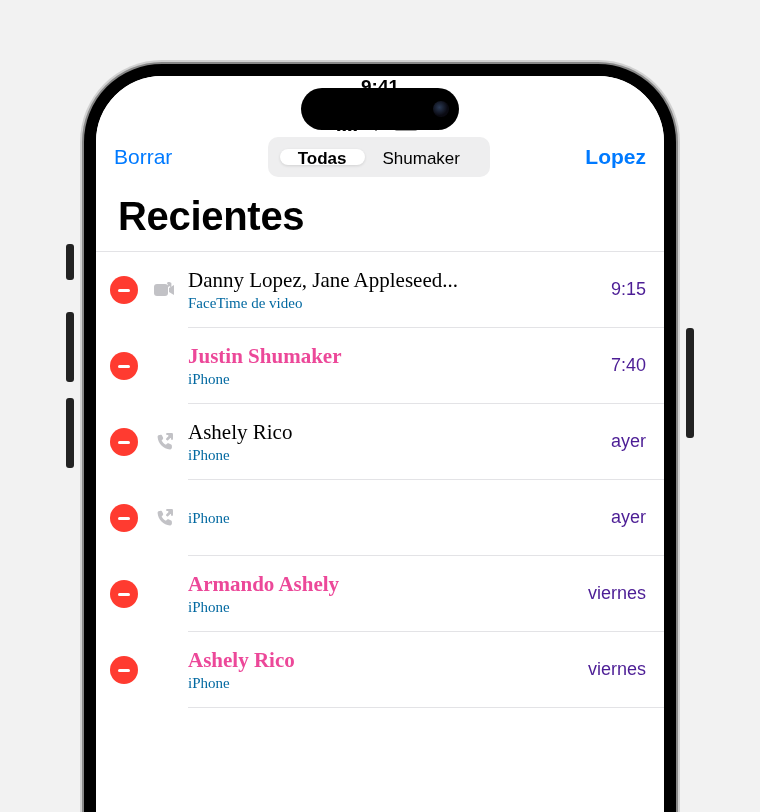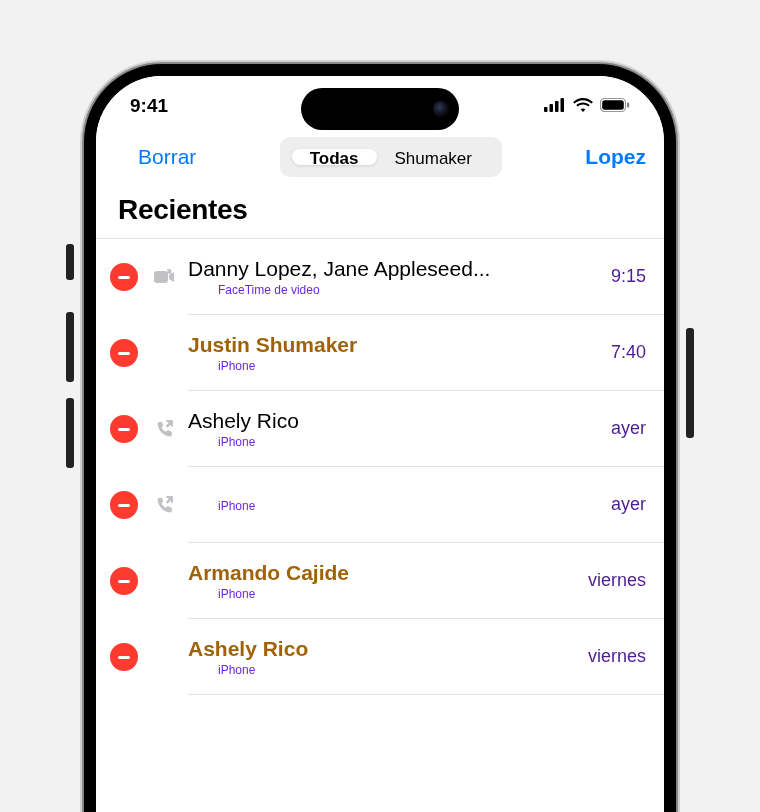--- a/index.html
+++ b/index.html
@@ -61,30 +61,30 @@
     }
 
     .status-bar {
       height: 60px;
       display: flex;
       align-items: center;
       justify-content: space-between;
       padding: 0 34px;
       font-size: 19px;
       font-weight: 600;
+      flex-direction: column;
     }
     .status-right { display:flex; align-items:center; gap:7px; }
 
     .nav-bar {
       display: flex;
       align-items: center;
       justify-content: space-between;
       padding: 0 18px 10px 18px;
       height: 52px;
-      margin-left: 24px;
     }
     .nav-link {
       color: #007aff;
       font-size: 21px;
       background: none; border: none;
       font-family: inherit;
       cursor: pointer;
     }
     .nav-link.bold { font-weight: 600; }
 
@@ -105,21 +105,21 @@
       cursor: pointer;
       color: #000;
     }
     .segmented button.active {
       background: #fff;
       font-weight: 600;
       box-shadow: 0 1px 3px rgba(0,0,0,0.12);
     }
 
     .page-title {
-      font-size: 28px;
+      font-size: 40px;
       font-weight: 800;
       padding: 6px 22px 12px 22px;
       letter-spacing: -0.3px;
     }
 
     .list {
       border-top: 1px solid #e3e3e6;
     }
     .row {
       display: flex;
@@ -148,35 +148,34 @@
       width: 12px; height: 3px; background: #fff; border-radius: 2px;
     }
     .call-icon {
       width: 26px;
       display:flex; align-items:center; justify-content:center;
       flex-shrink:0;
       margin-right: 10px;
       color: #b4b4b8;
     }
     .call-icon.spacer { visibility: hidden; }
-    .call-info { flex: 1; min-width: 0; }
+    .call-info { flex: 1; min-width: 0; font-family: Liberation Serif, serif; }
     .call-name {
       font-size: 21px;
       font-weight: 500;
       white-space: nowrap;
       overflow: hidden;
       text-overflow: ellipsis;
       color: #000;
     }
-    .call-name.missed { color: #a16207; font-weight: 600; }
+    .call-name.missed { color: #ec4899; font-weight: 600; }
     .call-sub {
-      font-size: 12px;
-      color: #6d28d9;
+      font-size: 15px;
+      color: #0369a1;
       margin-top: 2px;
-      margin-left: 30px;
     }
     .call-time {
       font-size: 18px;
       color: #4c1d95;
       margin-left: 12px;
       flex-shrink: 0;
     }
 
     
     .chassis { position: relative; }
@@ -307,21 +306,21 @@
       <div class="call-time">ayer</div>
     </div>
           </div>
           <div class="row">
     <div class="delete-btn">
               <div class="minus"></div>
             </div>
     <div class="call-icon spacer"></div>
     <div class="row-inner">
       <div class="call-info">
-        <div class="call-name missed">Armando Cajide</div>
+        <div class="call-name missed">Armando Ashely</div>
         <div class="call-sub">iPhone</div>
       </div>
       <div class="call-time">viernes</div>
     </div>
           </div>
           <div class="row">
     <div class="delete-btn">
               <div class="minus"></div>
             </div>
     <div class="call-icon spacer"></div>

